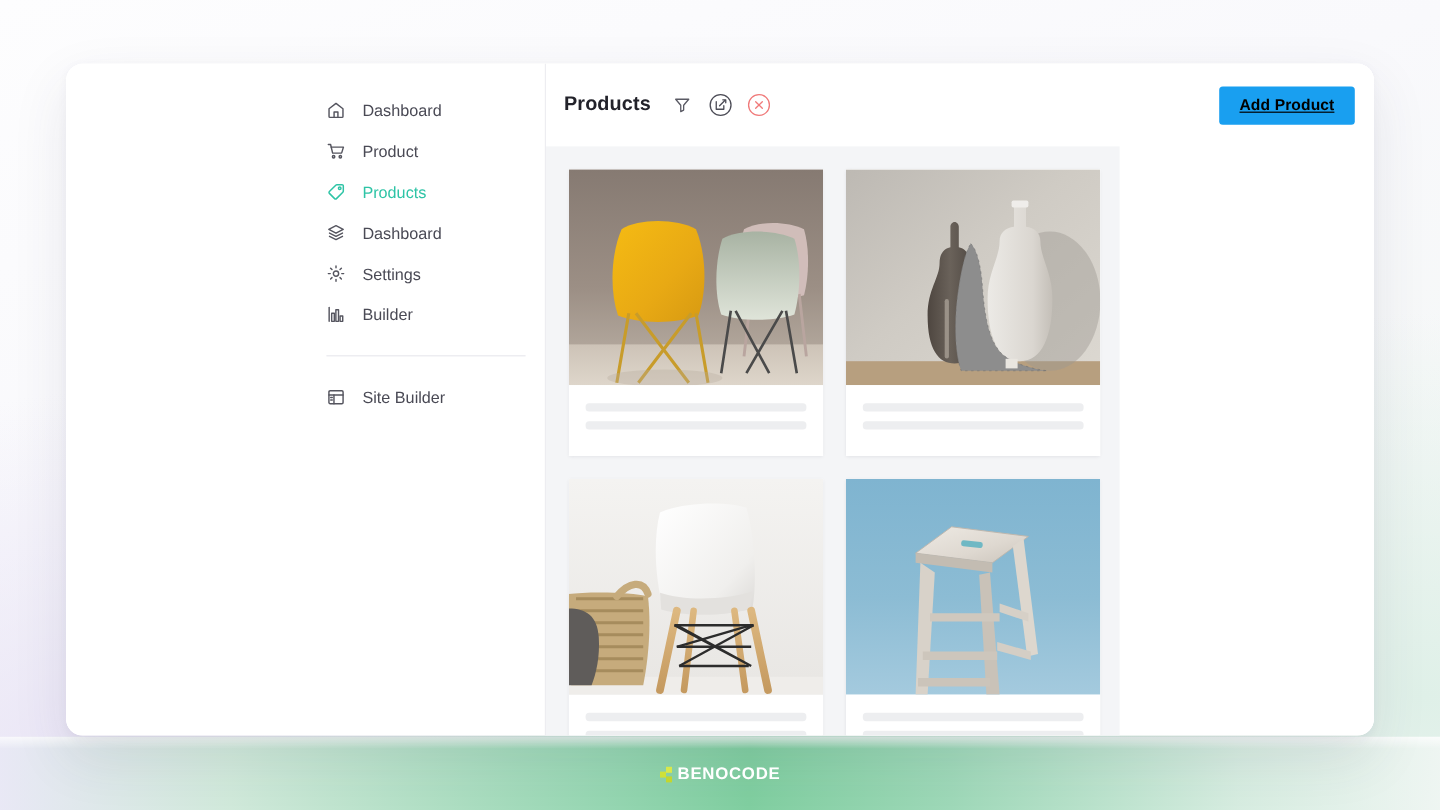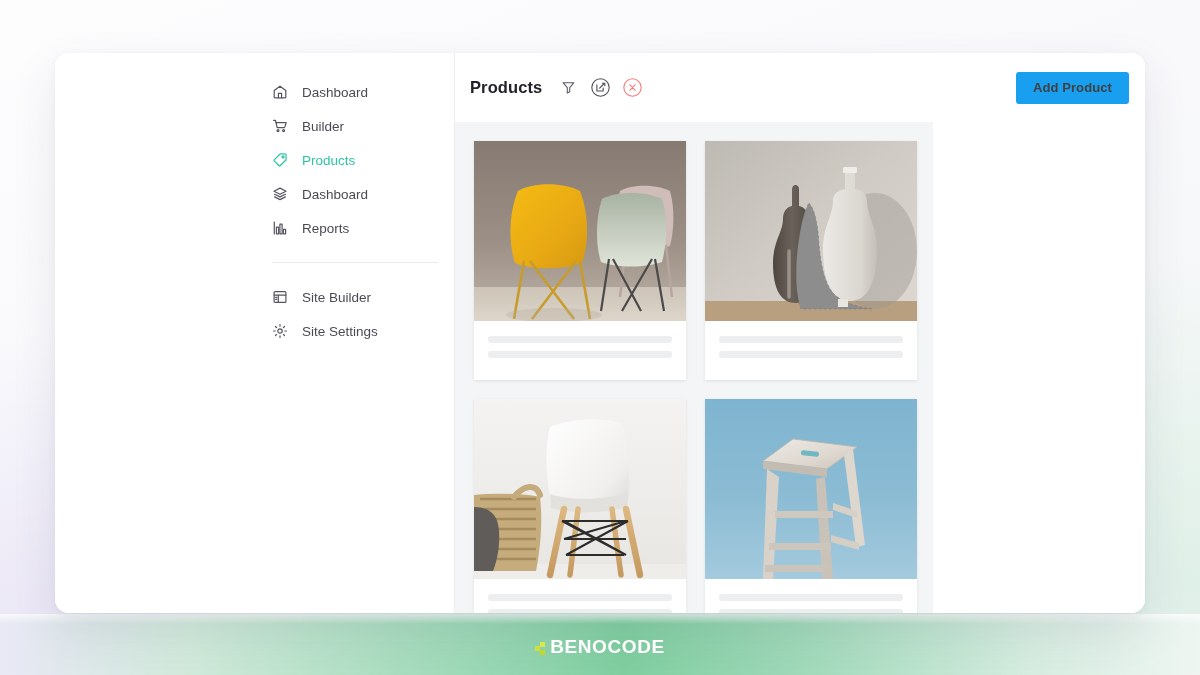--- a/index.html
+++ b/index.html
@@ -65,21 +65,21 @@
   #brand-mark i {
     position: absolute;
     display: block;
     background: #cfe038;
   }
   #brand-mark i:nth-child(1) { width: 5px; height: 5px; left: 0;  top: 4px; }
   #brand-mark i:nth-child(2) { width: 5px; height: 5px; left: 5px; top: 0px; background:#d8e84a; }
   #brand-mark i:nth-child(3) { width: 5px; height: 5px; left: 5px; top: 8px; background:#c3d62e; }
   #brand-name {
     color: #ffffff;
-    font-size: 19px;
+    font-size: 14px;
     font-weight: bold;
     letter-spacing: 0.6px;
     text-align: right;
   }
 
   
   #app-window {
     position: absolute;
     left: 55px;
     top: 53px;
@@ -162,30 +162,31 @@
     display: flex;
     align-items: center;
     justify-content: center;
     cursor: pointer;
   }
   .tool-btn svg { display: block; }
 
   #add-product-button {
     margin-left: auto;
     background: #199ff0;
-    color: #404040;
+    color: #000000;
     border: none;
     border-radius: 3px;
     font-family: "Liberation Sans", sans-serif;
     font-size: 13px;
     font-weight: bold;
     height: 32px;
     padding: 0 17px;
     cursor: pointer;
     letter-spacing: 0.1px;
+    text-decoration: underline;
   }
 
   #grid-area {
     flex: 1;
     background: #f4f5f7;
     width: 478px;
     padding: 19px 0 0 19px;
     overflow: hidden;
   }
   #product-grid {
@@ -249,21 +250,21 @@
 
       <div class="nav-item">
         <span class="nav-icon">
           <svg width="16" height="16" viewBox="0 0 16 16" fill="none" stroke="#55555f" stroke-width="1.2" stroke-linecap="round" stroke-linejoin="round">
             <path d="M1.6 2.4h1.9l1.7 7.2h7.2"></path>
             <path d="M3.9 4.6h10.3l-1.4 4.6"></path>
             <circle cx="6" cy="12.6" r="1"></circle>
             <circle cx="11.6" cy="12.6" r="1"></circle>
           </svg>
         </span>
-        <span>Builder</span>
+        <span>Product</span>
       </div>
 
       <div class="nav-item active">
         <span class="nav-icon">
           <svg width="16" height="16" viewBox="0 0 16 16" fill="none" stroke="#2ec4a6" stroke-width="1.25" stroke-linecap="round" stroke-linejoin="round">
             <path d="M8.8 1.9H13a1.1 1.1 0 0 1 1.1 1.1v4.2a1.4 1.4 0 0 1-.41 1L8.4 13.5a1.1 1.1 0 0 1-1.56 0L2.5 9.16a1.1 1.1 0 0 1 0-1.56L7.8 2.3a1.4 1.4 0 0 1 1-.4z"></path>
             <circle cx="11.1" cy="4.9" r="1.05"></circle>
           </svg>
         </span>
         <span>Products</span>
@@ -274,56 +275,56 @@
           <svg width="16" height="16" viewBox="0 0 16 16" fill="none" stroke="#55555f" stroke-width="1.2" stroke-linecap="round" stroke-linejoin="round">
             <path d="M8 2.1 14 5.2 8 8.3 2 5.2z"></path>
             <path d="M2.6 8.2 8 10.9l5.4-2.7"></path>
             <path d="M2.6 10.9 8 13.6l5.4-2.7"></path>
           </svg>
         </span>
         <span>Dashboard</span>
       </div>
 
 
+      <div class="nav-item">
+        <span class="nav-icon">
+          <svg width="16" height="16" viewBox="0 0 16 16" fill="none" stroke="#55555f" stroke-width="1.2" stroke-linecap="round" stroke-linejoin="round">
+            <circle cx="8" cy="8" r="2.2"></circle>
+            <path d="M8 1.6v1.6M8 12.8v1.6M3.5 3.5l1.15 1.15M11.35 11.35l1.15 1.15M1.6 8h1.6M12.8 8h1.6M3.5 12.5l1.15-1.15M11.35 4.65 12.5 3.5"></path>
+          </svg>
+        </span>
+        <span>Settings</span>
+      </div>
 
       <div class="nav-item">
         <span class="nav-icon">
           <svg width="16" height="16" viewBox="0 0 16 16" fill="none" stroke="#55555f" stroke-width="1.2" stroke-linecap="round" stroke-linejoin="round">
             <path d="M2.3 2.2v11.6"></path>
             <rect x="4.4" y="7.1" width="2.2" height="6.7"></rect>
             <rect x="7.9" y="4.2" width="2.2" height="9.6"></rect>
             <rect x="11.4" y="9.3" width="2.2" height="4.5"></rect>
           </svg>
         </span>
-        <span>Reports</span>
+        <span>Builder</span>
       </div>
 
       <div id="nav-divider"></div>
 
       <div class="nav-item">
         <span class="nav-icon">
           <svg width="16" height="16" viewBox="0 0 16 16" fill="none" stroke="#55555f" stroke-width="1.2" stroke-linecap="round" stroke-linejoin="round">
             <rect x="2.1" y="2.6" width="11.8" height="10.8" rx="1"></rect>
             <path d="M2.1 6.1h11.8"></path>
             <path d="M6.3 6.1v7.3"></path>
             <path d="M3.6 8.3h1.3M3.6 10.3h1.3"></path>
           </svg>
         </span>
         <span>Site Builder</span>
       </div>
 
-      <div class="nav-item">
-        <span class="nav-icon">
-          <svg width="16" height="16" viewBox="0 0 16 16" fill="none" stroke="#55555f" stroke-width="1.2" stroke-linecap="round" stroke-linejoin="round">
-            <circle cx="8" cy="8" r="2.2"></circle>
-            <path d="M8 1.6v1.6M8 12.8v1.6M3.5 3.5l1.15 1.15M11.35 11.35l1.15 1.15M1.6 8h1.6M12.8 8h1.6M3.5 12.5l1.15-1.15M11.35 4.65 12.5 3.5"></path>
-          </svg>
-        </span>
-        <span>Site Settings</span>
-      </div>
 
     </nav>
 
     <section id="content">
 
       <header id="content-header">
         <span id="page-title">Products</span>
 
         <div id="header-tools">
 

